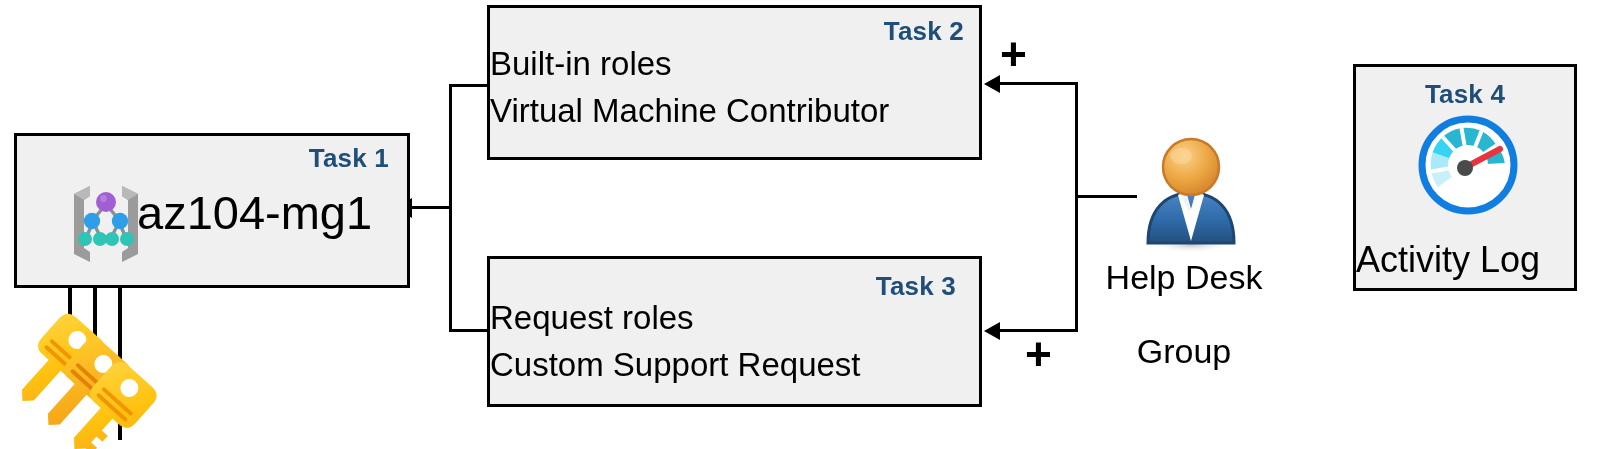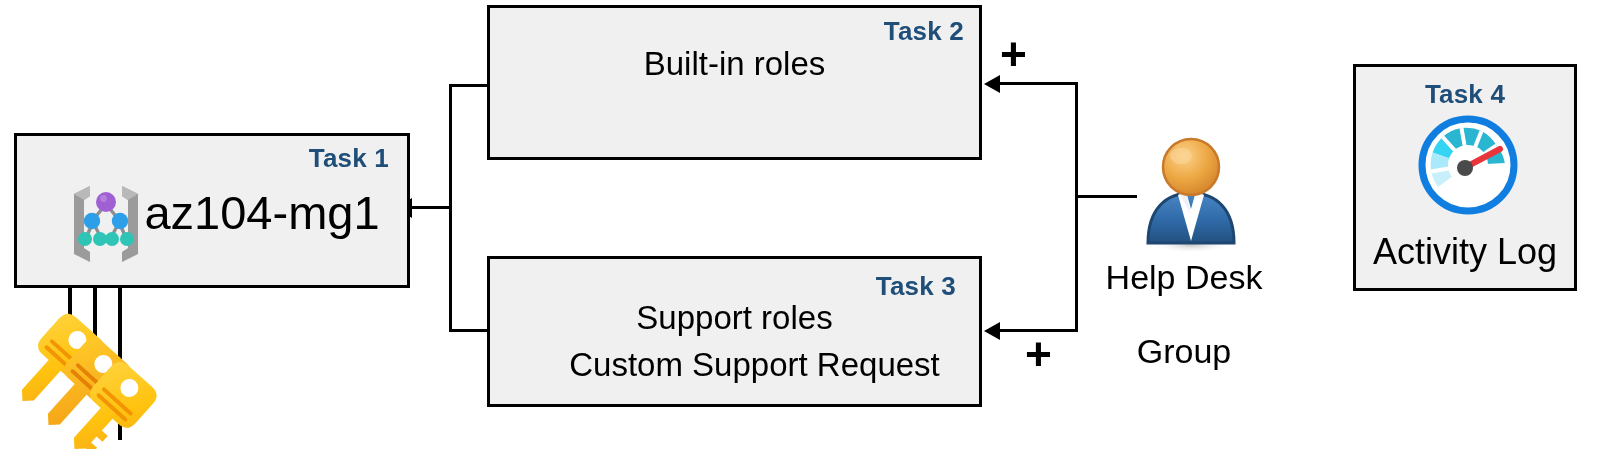--- a/index.html
+++ b/index.html
@@ -26,21 +26,20 @@
     font-weight: bold;
     color: #1f4e79;
     font-size: 26px;
     letter-spacing: 0.2px;
     white-space: nowrap;
   }
   .box-text {
     position: absolute;
     left: 0;
     right: 0;
-    text-align: center;
     color: #000000;
     font-size: 33px;
     line-height: 42px;
     white-space: nowrap;
   }
   .connector {
     position: absolute;
     background: #000000;
   }
   .plus {
@@ -128,26 +127,27 @@
         <circle cx="67" cy="63" r="7" fill="#2ec4b6"></circle>
       </svg>
     </div>
 
     <div class="box-text" style="top:56px; left:120px; right:20px; font-size:47px;">az104-mg1</div>
   </div>
 
   <div class="box" style="left:487px; top:5px; width:495px; height:155px;">
     <div class="task-label" style="right:15px; top:8px;">Task 2</div>
     <div class="box-text" style="top:35px;">Built-in roles</div>
+    <div class="box-text" style="top:82px;">Virtual Machine Contributor</div>
   </div>
 
   <div class="box" style="left:487px; top:256px; width:495px; height:151px;">
     <div class="task-label" style="right:23px; top:12px;">Task 3</div>
-    <div class="box-text" style="top:38px;">Support roles</div>
-    <div class="box-text" style="top:85px;padding-left:40px;">Custom Support Request</div>
+    <div class="box-text" style="top:38px;">Request roles</div>
+    <div class="box-text" style="top:85px;">Custom Support Request</div>
   </div>
 
   <div class="plus" style="left:1000px; top:31px;">+</div>
   <div class="plus" style="left:1025px; top:331px;">+</div>
 
   <div style="position:absolute; left:1084px; top:137px; width:200px; height:200px;">
     <div style="position:absolute; left:52px; top:0px; width:110px; height:115px;">
       <svg viewBox="0 0 110 115" width="110" height="115">
         <defs>
           <radialGradient id="headg" cx="38%" cy="30%" r="75%">
@@ -205,21 +205,21 @@
           <line x1="50" y1="50" x2="63.5" y2="16.0"></line>
           <line x1="50" y1="50" x2="78.4" y2="30.3"></line>
           <line x1="50" y1="50" x2="13.4" y2="56.5"></line>
         </g>
 
         <line x1="48" y1="52" x2="82" y2="34" stroke="#e8343a" stroke-width="6" stroke-linecap="round"></line>
         <circle cx="47" cy="53" r="8" fill="#4a4a4a"></circle>
       </svg>
     </div>
 
-    <div class="box-text" style="top:164px; font-size:36px;">Activity Log</div>
+    <div class="box-text" style="top:172px; font-size:36px;">Activity Log</div>
   </div>
 
   <div style="position:absolute; left:36px; top:316px; width:160px; height:133px;">
     <svg viewBox="0 0 160 133" width="160" height="133">
       <defs>
         <linearGradient id="keyg" x1="0" y1="0" x2="1" y2="1">
           <stop offset="0%" stop-color="#ffd33d"></stop>
           <stop offset="55%" stop-color="#ffc20e"></stop>
           <stop offset="100%" stop-color="#f7a81b"></stop>
         </linearGradient>

